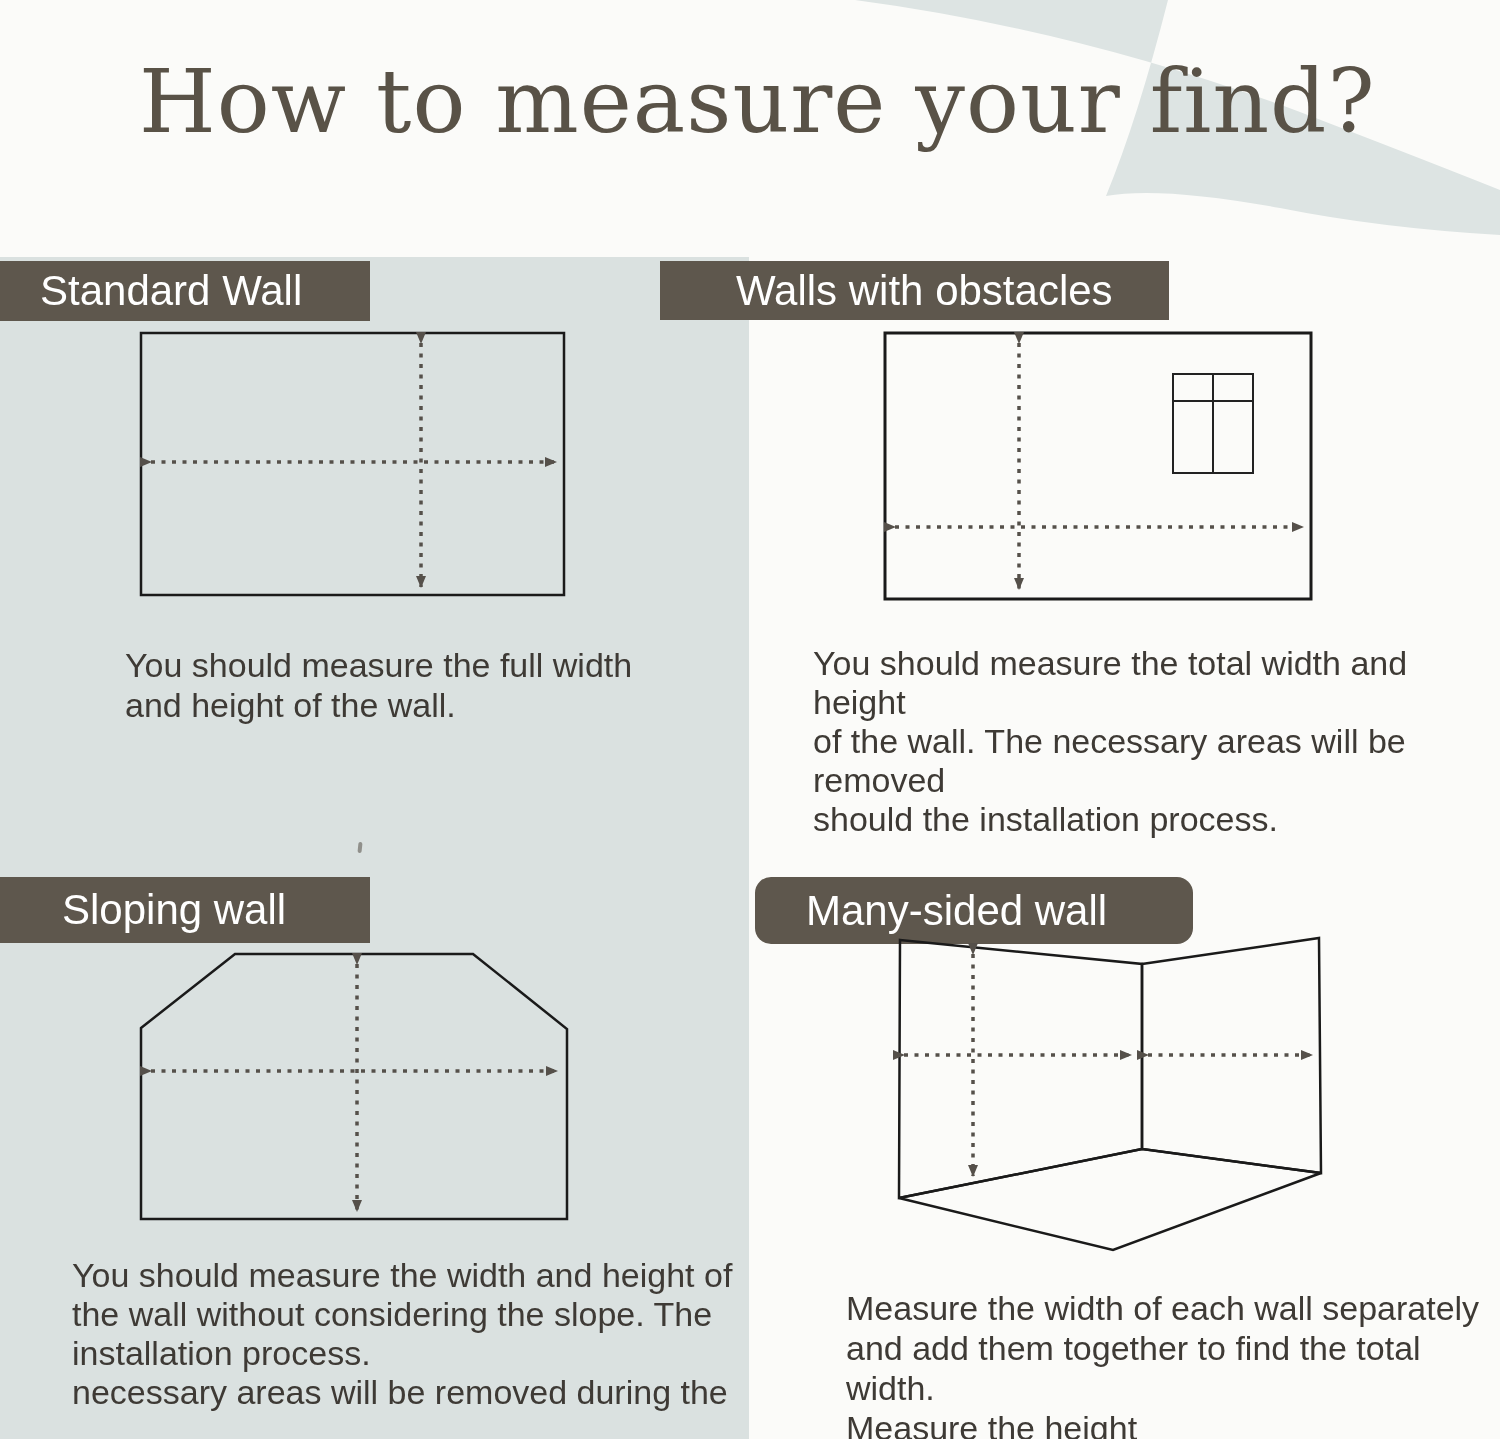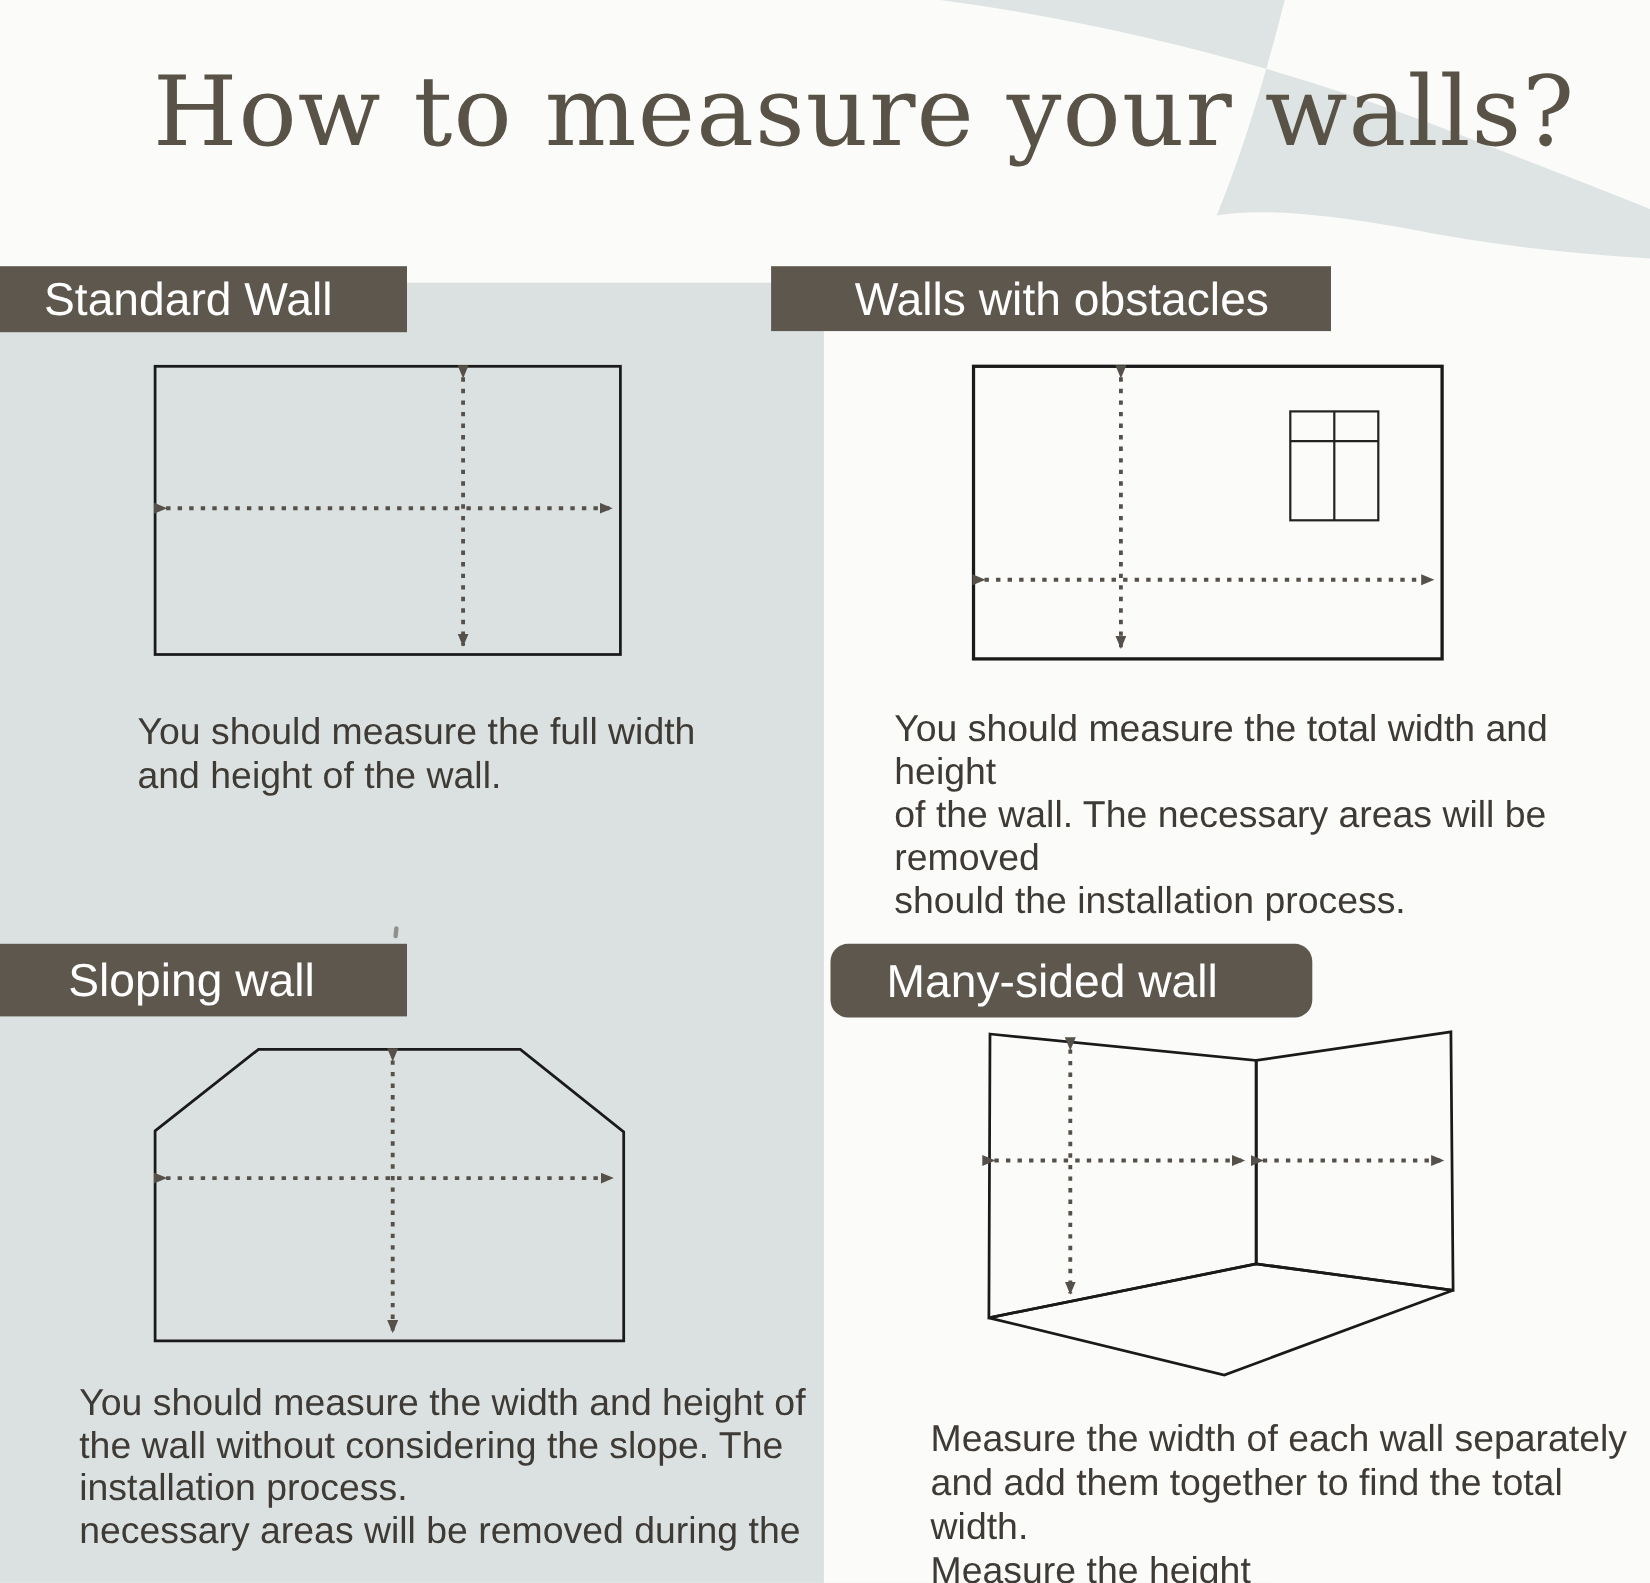--- a/index.html
+++ b/index.html
@@ -12,23 +12,24 @@
     position:absolute;left:139px;top:50px;margin:0;
     font-family:"DejaVu Serif","Liberation Serif",serif;
     font-size:88px;font-weight:normal;color:#595247;
     white-space:nowrap;letter-spacing:1px;
   }
   .panel{position:absolute;left:0;top:257px;width:749px;height:1182px;background:#dae1e0;}
   .label-box{
     position:absolute;background:#5e574d;color:#ffffff;
     display:flex;align-items:center;font-size:42px;box-sizing:border-box;
     white-space:nowrap;
+    margin-top:19px;
   }
   #label-standard{left:0;top:242px;width:370px;height:60px;padding-left:40px;}
-  #label-obstacles{left:701px;top:242px;width:509px;height:59px;padding-left:76px;}
+  #label-obstacles{left:660px;top:242px;width:509px;height:59px;padding-left:76px;}
   #label-sloping{left:0;top:858px;width:370px;height:66px;padding-left:62px;}
   #label-many{left:755px;top:858px;width:438px;height:67px;padding-left:51px;border-radius:16px;}
   .caption{position:absolute;color:#3e3a35;font-size:34px;line-height:40px;}
   #cap-standard{left:125px;top:645px;}
   #cap-obstacles{left:813px;top:644px;line-height:39px;}
   #cap-sloping{left:72px;top:1256px;line-height:39px;}
   #cap-many{left:846px;top:1260px;margin-top:28px;}
   .diagram{position:absolute;}
   #dia-standard{left:139px;top:331px;}
   #dia-obstacles{left:883px;top:331px;}
@@ -44,21 +45,21 @@
 
 <div class="canvas">
 
   <svg class="swoosh" width="1500" height="1439" viewBox="0 0 1500 1439" aria-hidden="true">
     <path d="M855,0 Q1080,30 1300,112 Q1430,162 1500,190 L1500,235
              Q1380,228 1280,208 Q1160,186 1106,196 Q1138,118 1168,0 Z" fill="#dde4e3"></path>
   </svg>
 
   <div class="panel"></div>
 
-  <h1 class="page-title">How to measure your walls?</h1>
+  <h1 class="page-title">How to measure your find?</h1>
 
   <div class="stray"></div>
 
   <div class="label-box" id="label-standard">
     <span>Standard Wall</span>
   </div>
   <div class="label-box" id="label-obstacles">
     <span>Walls with obstacles</span>
   </div>
   <div class="label-box" id="label-sloping">

